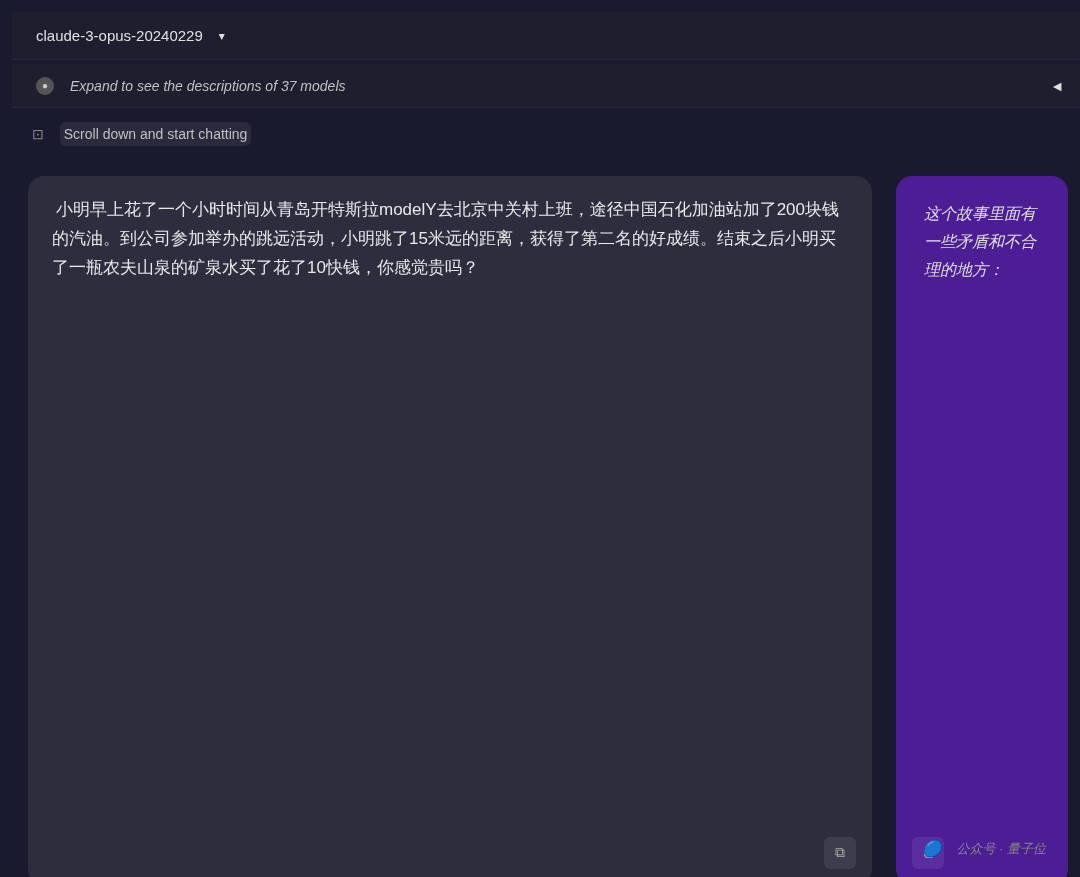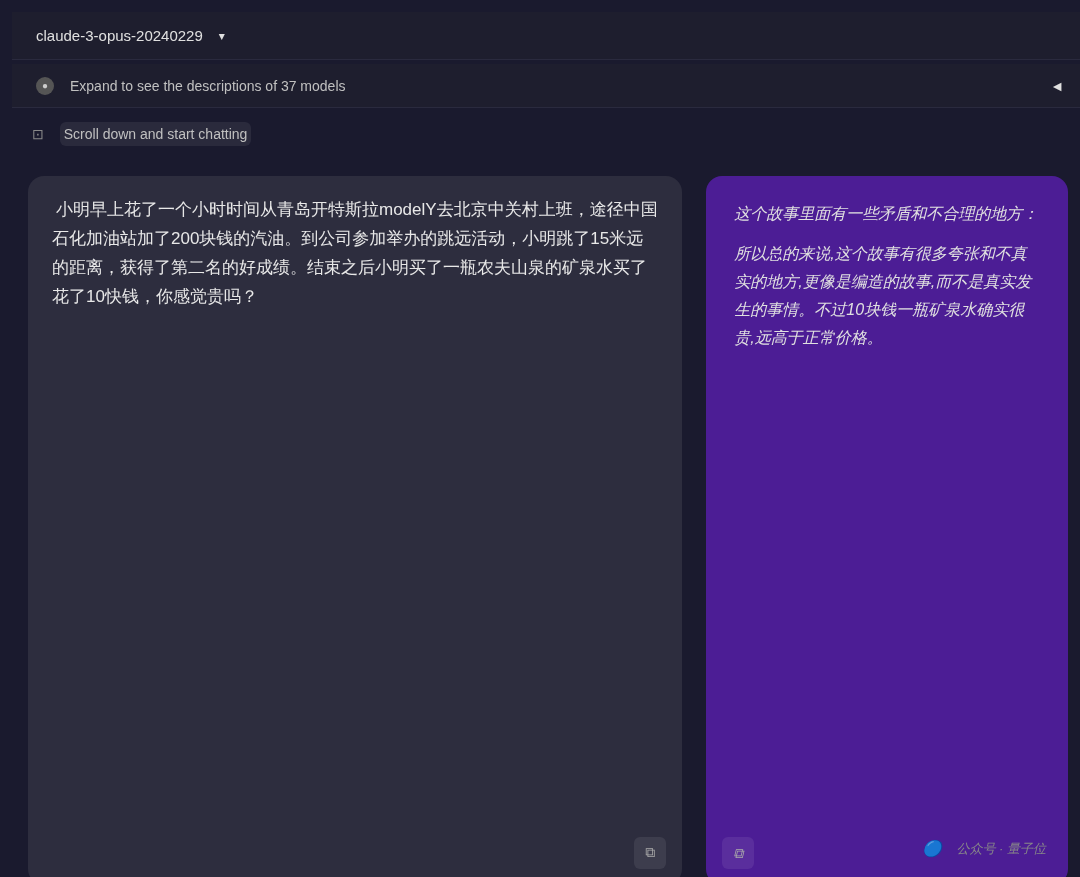--- a/index.html
+++ b/index.html
@@ -71,20 +71,21 @@
       display: flex;
       align-items: center;
       justify-content: center;
       font-size: 10px;
       color: #ccc;
     }
 
     .expand-text {
       color: #c0c0c0;
       font-size: 14px;
+      font-style: italic;
     }
 
     .collapse-arrow {
       color: #e0e0e0;
       font-size: 14px;
       cursor: pointer;
     }
 
     
     .scroll-hint {
@@ -234,21 +235,20 @@
 
 <div class="chat-area">
 
   <div class="user-bubble">
     <span>小明早上花了一个小时时间从青岛开特斯拉modelY去北京中关村上班，途径中国石化加油站加了200块钱的汽油。到公司参加举办的跳远活动，小明跳了15米远的距离，获得了第二名的好成绩。结束之后小明买了一瓶农夫山泉的矿泉水买了花了10快钱，你感觉贵吗？</span>
     <div class="copy-icon-btn">⧉</div>
   </div>
 
   <div class="ai-bubble">
     <p>这个故事里面有一些矛盾和不合理的地方：</p>
-    <p>所以总的来说,这个故事有很多夸张和不真实的地方,更像是编造的故事,而不是真实发生的事情。不过10块钱一瓶矿泉水确实很贵,远高于正常价格。</p>
     <div class="ai-copy-icon">⧉</div>
     <div class="watermark">
       <span class="watermark-logo">🔵</span>
       <span>公众号 · 量子位</span>
     </div>
   </div>
 
 </div>
 
 </body></html>

